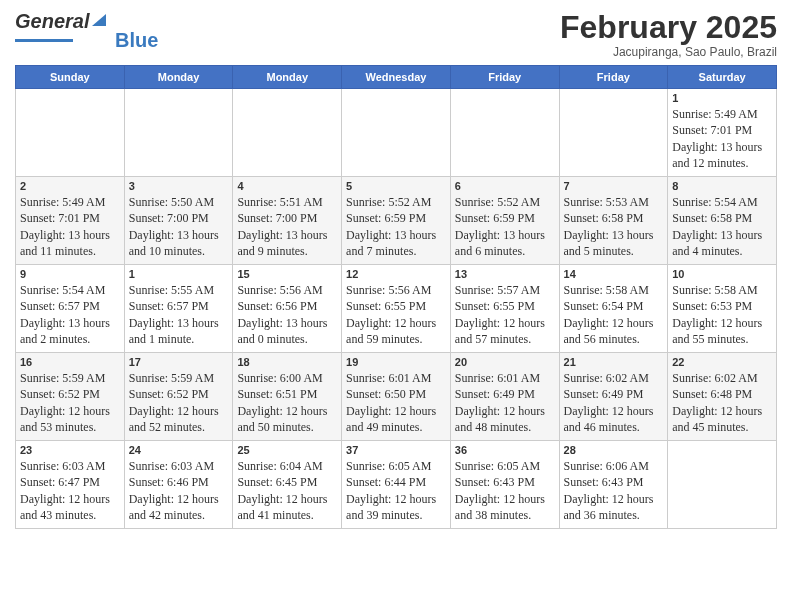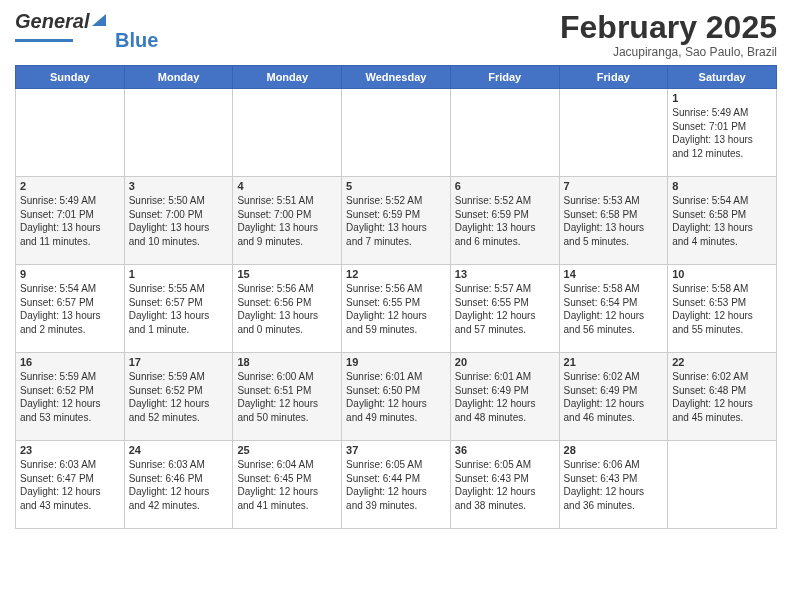--- a/index.html
+++ b/index.html
@@ -67,23 +67,24 @@
     .calendar tbody tr:nth-child(even) td {
       background: #f5f5f5;
     }
     .day-num {
       font-size: 11px;
       font-weight: bold;
       display: block;
       margin-bottom: 2px;
     }
     .day-info {
-      font-size: 10px;
+      font-size: 12px;
       line-height: 1.35;
       color: #333;
+      font-family: Liberation Serif, serif;
     }
     .empty-cell {
       background: #fff !important;
     }
   </style>
 </head>
 <body>
 
 <div class="page">
   <div class="header">

